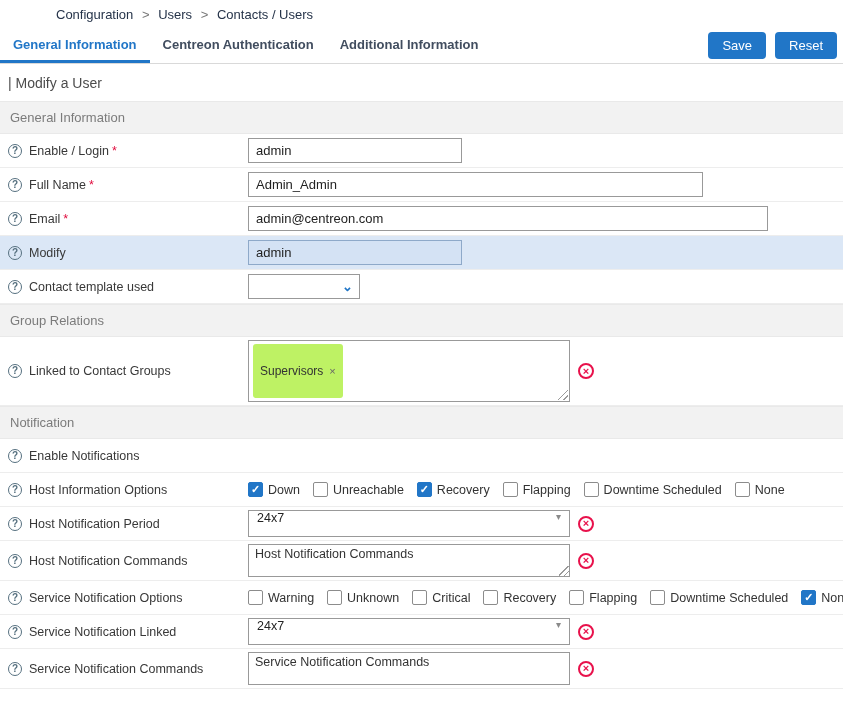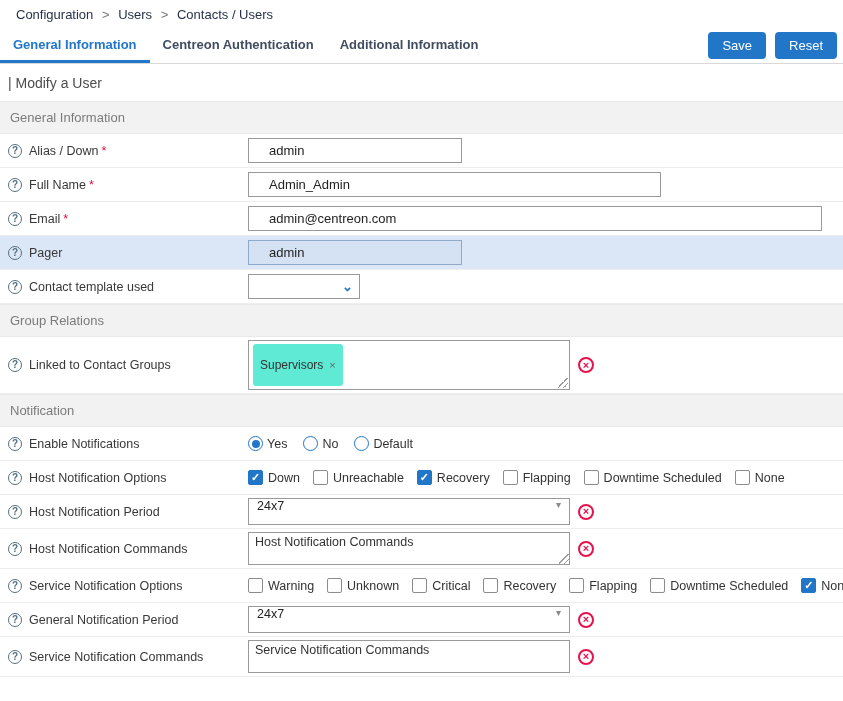--- a/index.html
+++ b/index.html
@@ -5,21 +5,21 @@
   * { box-sizing: border-box; margin: 0; padding: 0; }
   html, body { background: #fff; }
   body {
     width: 843px; min-height: 701px;
     font-family: "Liberation Sans", sans-serif;
     font-size: 13px; color: #333;
   }
   .page { width: 843px; }
 
   
-  .breadcrumb { padding: 7px 8px 5px 16px; font-size: 13px; color: #253349; }
+  .breadcrumb { padding: 7px 8px 5px 16px; font-size: 13px; color: #253349; margin-left: 40px; }
   .breadcrumb .crumb { cursor: pointer; }
   .breadcrumb .sep { color: #777; margin: 0 5px; }
 
   
   .tabbar { display: flex; align-items: center; justify-content: space-between; border-bottom: 1px solid #d9d9d9; }
   .tabs { display: flex; }
   .tab { padding: 10px 13px 8px 13px; font-size: 13px; font-weight: bold; color: #414d5f; cursor: pointer; border-bottom: 3px solid transparent; white-space: nowrap; }
   .tab.active { color: #2176c7; border-bottom-color: #2176c7; }
   .actions { display: flex; gap: 9px; padding-right: 6px; }
   .btn { background: #2176c7; color: #fff; border: none; border-radius: 4px; padding: 6px 14px; font-size: 13px; font-family: inherit; cursor: pointer; }
@@ -39,26 +39,26 @@
   .field-cell { display: flex; align-items: center; gap: 8px; flex: 1; }
 
   .help-icon {
     width: 14px; height: 14px; flex-shrink: 0;
     border: 1px solid #56707f; border-radius: 50%;
     color: #56707f; font-size: 10px; line-height: 12px; text-align: center;
     cursor: pointer; font-weight: bold;
   }
 
   input.text {
-    border: 1px solid #999; height: 25px; padding: 2px 20px;
+    border: 1px solid #999; height: 25px; padding: 2px 7px;
     font-size: 13px; font-family: inherit; color: #222; background: #fff;
   }
   .w-alias { width: 214px; }
-  .w-full  { width: 413px; }
-  .w-email { width: 574px; }
+  .w-full  { width: 455px; }
+  .w-email { width: 520px; }
   .highlight input.text { background: #d4e2f4; border-color: #8ea9c9; }
 
   
   .mini-select {
     width: 112px; height: 25px; border: 1px solid #999; background: #fff;
     display: flex; align-items: center; justify-content: space-between;
     padding: 0 6px; cursor: pointer;
   }
   .mini-select .chev { color: #2176c7; font-size: 13px; font-weight: bold; line-height: 1; }
 
@@ -71,21 +71,21 @@
   .select2 .dd-arrow { color: #8a8a8a; font-size: 10px; }
 
   
   .multiselect {
     position: relative; width: 322px; min-height: 30px;
     border: 1px solid #999; background: #fff; padding: 3px 14px 3px 4px;
     display: flex; align-items: flex-start; flex-wrap: wrap; gap: 3px; cursor: text;
   }
   .tag {
     display: inline-flex; align-items: center; gap: 6px;
-    background: #5eead4; border-radius: 3px; padding: 14px 7px;
+    background: #bef264; border-radius: 3px; padding: 20px 7px;
     font-size: 12px; color: #333; cursor: default;
   }
   .tag .tag-x { color: #666; font-size: 11px; cursor: pointer; line-height: 1; }
 
   
   .textarea-wrap { position: relative; display: inline-block; }
   textarea.commands {
     width: 322px; height: 33px; border: 1px solid #999; resize: none;
     font-family: inherit; font-size: 12.5px; color: #333; padding: 2px 6px;
     overflow: hidden; display: block;
@@ -153,21 +153,21 @@
     </div>
   </div>
 
   <div class="page-title">| Modify a User</div>
 
   <div class="section-header">General Information</div>
 
   <div class="form-row">
     <div class="label-cell">
       <span class="help-icon">?</span>
-      <span class="label-text">Alias / Down</span>
+      <span class="label-text">Enable / Login</span>
       <span class="req">*</span>
     </div>
     <div class="field-cell">
       <input class="text w-alias" type="text" value="admin" style="">
     </div>
   </div>
 
   <div class="form-row">
     <div class="label-cell">
       <span class="help-icon">?</span>
@@ -186,21 +186,21 @@
       <span class="req">*</span>
     </div>
     <div class="field-cell">
       <input class="text w-email" type="text" value="admin@centreon.com" style="">
     </div>
   </div>
 
   <div class="form-row highlight">
     <div class="label-cell">
       <span class="help-icon">?</span>
-      <span class="label-text">Pager</span>
+      <span class="label-text">Modify</span>
     </div>
     <div class="field-cell">
       <input class="text w-alias" type="text" value="admin" style="">
     </div>
   </div>
 
   <div class="form-row">
     <div class="label-cell">
       <span class="help-icon">?</span>
       <span class="label-text">Contact template used</span>
@@ -232,43 +232,27 @@
     </div>
   </div>
 
   <div class="section-header">Notification</div>
 
   <div class="form-row">
     <div class="label-cell">
       <span class="help-icon">?</span>
       <span class="label-text">Enable Notifications</span>
     </div>
-    <div class="field-cell">
-      <div class="radio-group">
-        <label class="radio-item">
-          <span class="radio checked"></span>
-          <span class="radio-label">Yes</span>
-        </label>
-        <label class="radio-item">
-          <span class="radio"></span>
-          <span class="radio-label">No</span>
-        </label>
-        <label class="radio-item">
-          <span class="radio"></span>
-          <span class="radio-label">Default</span>
-        </label>
-      </div>
-    </div>
-  </div>
-
-
-  <div class="form-row">
-    <div class="label-cell">
-      <span class="help-icon">?</span>
-      <span class="label-text">Host Notification Options</span>
+  </div>
+
+
+  <div class="form-row">
+    <div class="label-cell">
+      <span class="help-icon">?</span>
+      <span class="label-text">Host Information Options</span>
     </div>
     <div class="field-cell">
       <div class="check-group">
         <label class="check-item">
           <span class="checkbox checked"></span>
           <span class="check-label">Down</span>
         </label>
         <label class="check-item">
           <span class="checkbox"></span>
           <span class="check-label">Unreachable</span>
@@ -357,21 +341,21 @@
           <span class="checkbox checked"></span>
           <span class="check-label">None</span>
         </label>
       </div>
     </div>
   </div>
 
   <div class="form-row">
     <div class="label-cell">
       <span class="help-icon">?</span>
-      <span class="label-text">General Notification Period</span>
+      <span class="label-text">Service Notification Linked</span>
     </div>
     <div class="field-cell">
       <div class="select2">
         <span>24x7</span>
         <span class="dd-arrow">▾</span>
       </div>
       <span class="clear-icon">×</span>
     </div>
   </div>
 

